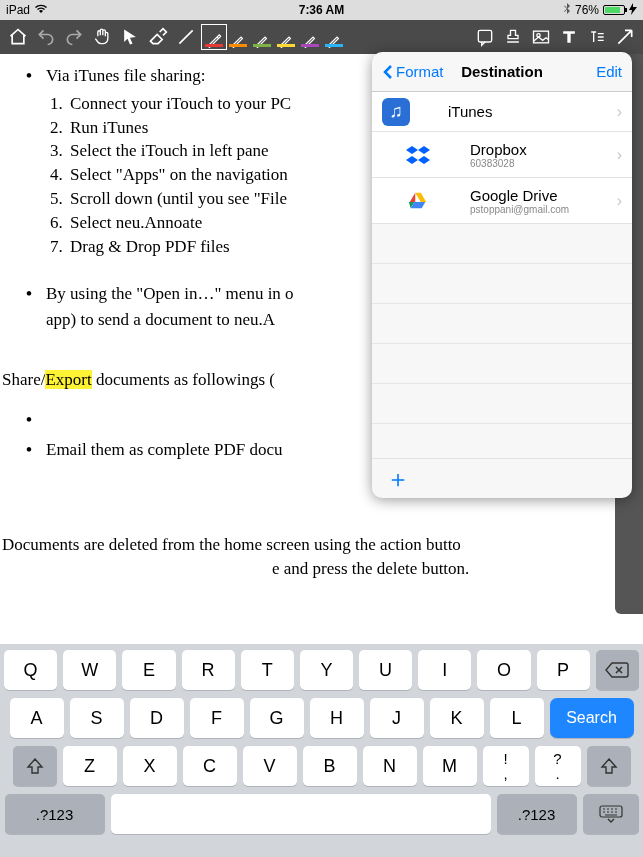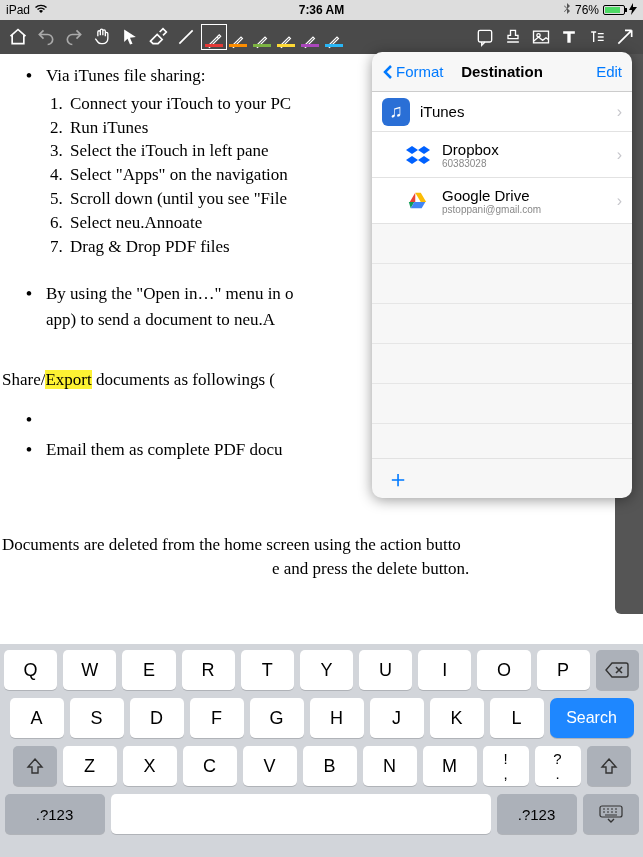--- a/index.html
+++ b/index.html
@@ -36,21 +36,21 @@
   .right-rail { position: absolute; right: 0; top: 0; width: 28px; height: 560px; background: #555; border-bottom-left-radius: 6px; }
   .popover { position: absolute; top: 52px; left: 372px; width: 260px; height: 446px; background: #f7f7f7; border-radius: 10px; box-shadow: 0 2px 14px rgba(0,0,0,.4); overflow: hidden; display: flex; flex-direction: column; }
   .pop-hdr { height: 40px; display: flex; align-items: center; justify-content: space-between; padding: 12px 10px; border-bottom: 1px solid #ccc; font-size: 15px; }
   .pop-back { color: #007aff; display: flex; align-items: center; }
   .pop-title { font-weight: 600; color: #000; position: absolute; left: 0; right: 0; text-align: center; pointer-events: none; }
   .pop-edit { color: #007aff; }
   .pop-list { flex: 1; overflow: auto; }
   .pop-item { display: flex; align-items: center; height: 40px; padding: 0 10px; border-bottom: 1px solid #e2e2e2; background: #fff; }
   .pop-item.tall { height: 46px; padding-left: 32px; }
   .pop-icon { width: 28px; height: 28px; border-radius: 6px; margin-right: 10px; display: flex; align-items: center; justify-content: center; font-size: 18px; color: #fff; }
-  .pop-text { flex: 1; display: flex; flex-direction: column; justify-content: flex-end; }
+  .pop-text { flex: 1; display: flex; flex-direction: column; justify-content: flex-end; margin-left: 28px; }
   .pop-main { font-size: 15px; color: #000; }
   .pop-sub { font-size: 10px; color: #888; }
   .pop-chev { color: #c7c7cc; }
   .pop-add { height: 40px; display: flex; align-items: center; padding-left: 14px; border-top: 1px solid #e2e2e2; color: #007aff; font-size: 24px; }
   .search-bar { position: absolute; left: 0; top: 610px; width: 272px; height: 34px; background: #2e2e2e; display: flex; align-items: center; padding: 0 6px; gap: 6px; }
   .search-x { color: #aaa; font-size: 18px; }
   .search-input { flex: 1; height: 24px; border-radius: 5px; background: #555; border: none; padding: 0 8px; color: #fff; font-size: 14px; }
   .search-clear { position: absolute; right: 44px; top: 9px; width: 16px; height: 16px; color: #999; }
   .search-nav { display: flex; gap: 8px; color: #888; }
   .keyboard { position: absolute; left: 0; bottom: 0; width: 100%; height: 213px; background: #d2d5da; padding: 6px 4px 4px 4px; display: flex; flex-direction: column; gap: 8px; }

